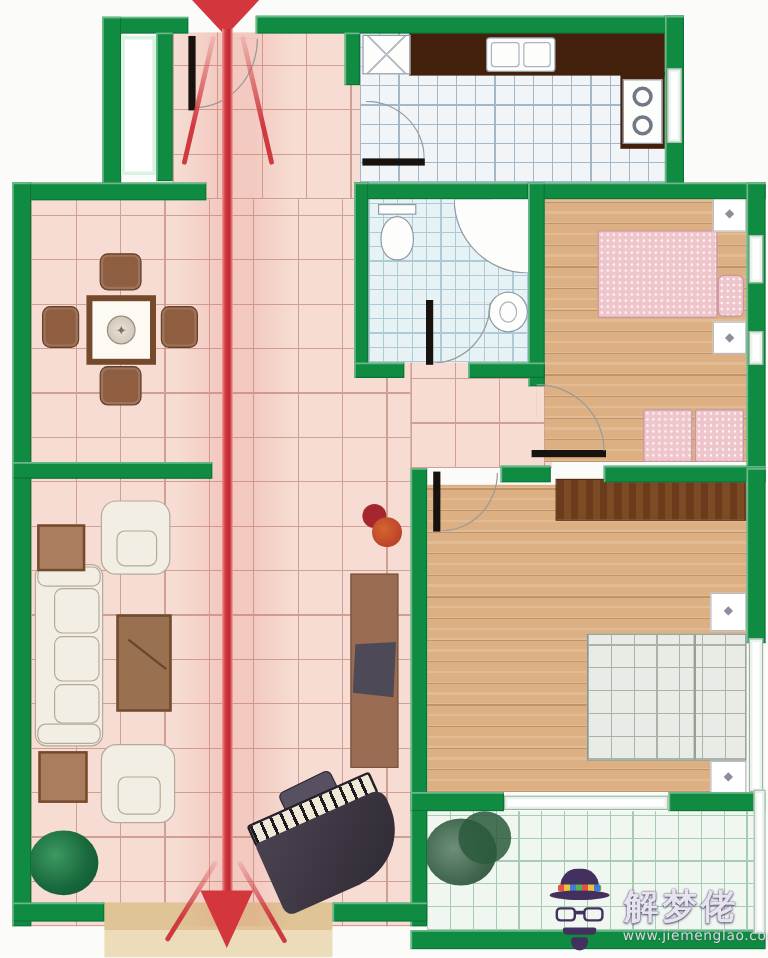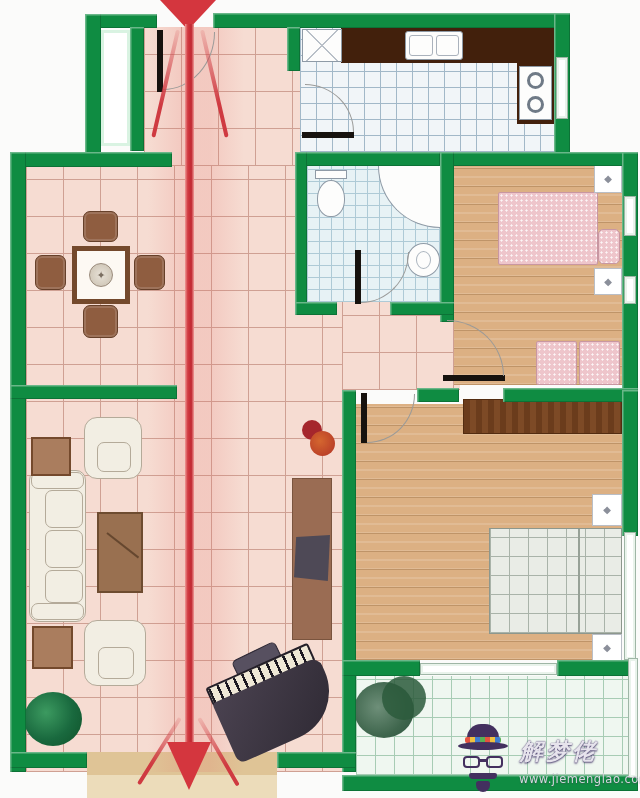--- a/index.html
+++ b/index.html
@@ -53,22 +53,22 @@
   .nightstand{background:#fff;border:1px solid #b9bec6;display:flex;align-items:center;
               justify-content:center;color:#8b8f9a;font-size:10px;line-height:1;}
   .chair{background:var(--chair);border:1.5px solid #66402a;border-radius:7px;
          box-shadow:inset 0 0 0 2px rgba(255,255,255,.14);}
   .soft{border-radius:10px;background:var(--sofa);border:1.5px solid var(--sofaLine);}
   .cushion{background:var(--sofa);border:1.2px solid var(--sofaLine);border-radius:7px;}
   .brown{background:var(--sideTable);border:2px solid var(--tableBorder);}
   .plant{border-radius:50%;filter:blur(.6px);}
   .ray{background:linear-gradient(180deg,rgba(214,74,78,.15),#cf3a41 70%,#cf3a41);transform-origin:top center;border-radius:2px;}
   .wm-part{background:var(--wmPurple);}
-  .wm-brand{font-size:23px;font-weight:bold;letter-spacing:3px;color:var(--wmText);
-            text-shadow:0 1px 2px rgba(50,35,90,.85),0 0 1px rgba(50,35,90,.9);white-space:nowrap;font-style:italic;}
+  .wm-brand{font-size:29px;font-weight:bold;letter-spacing:3px;color:var(--wmText);
+            text-shadow:0 1px 2px rgba(50,35,90,.85),0 0 1px rgba(50,35,90,.9);white-space:nowrap;}
   .wm-url{font-size:11.5px;color:var(--wmUrl);letter-spacing:.5px;
           text-shadow:0 1px 1px rgba(70,70,80,.5);white-space:nowrap;}
 </style>
 </head>
 <body>
 
 <div class="plan">
 
   <div class="tile-pink" style="left:144px;top:27px;width:156px;height:139px;"></div>
   <div class="tile-pink" style="left:26px;top:166px;width:330px;height:606px;"></div>

